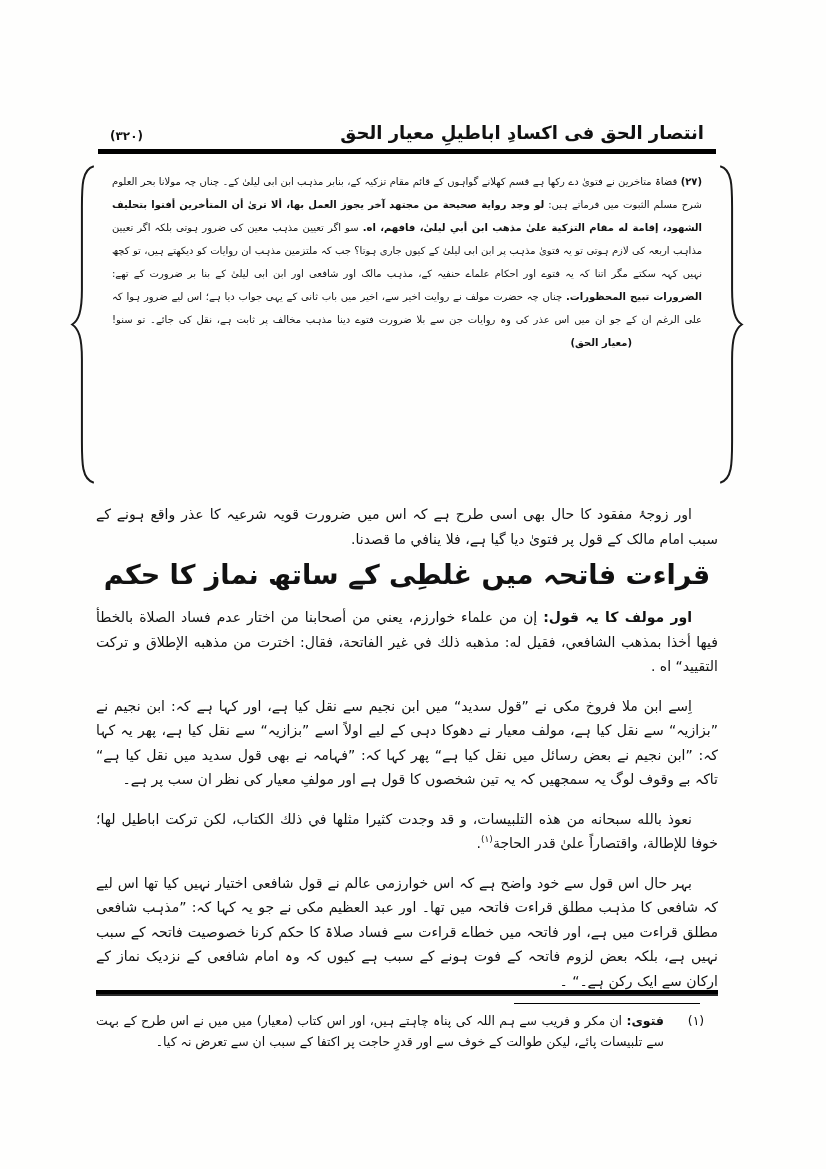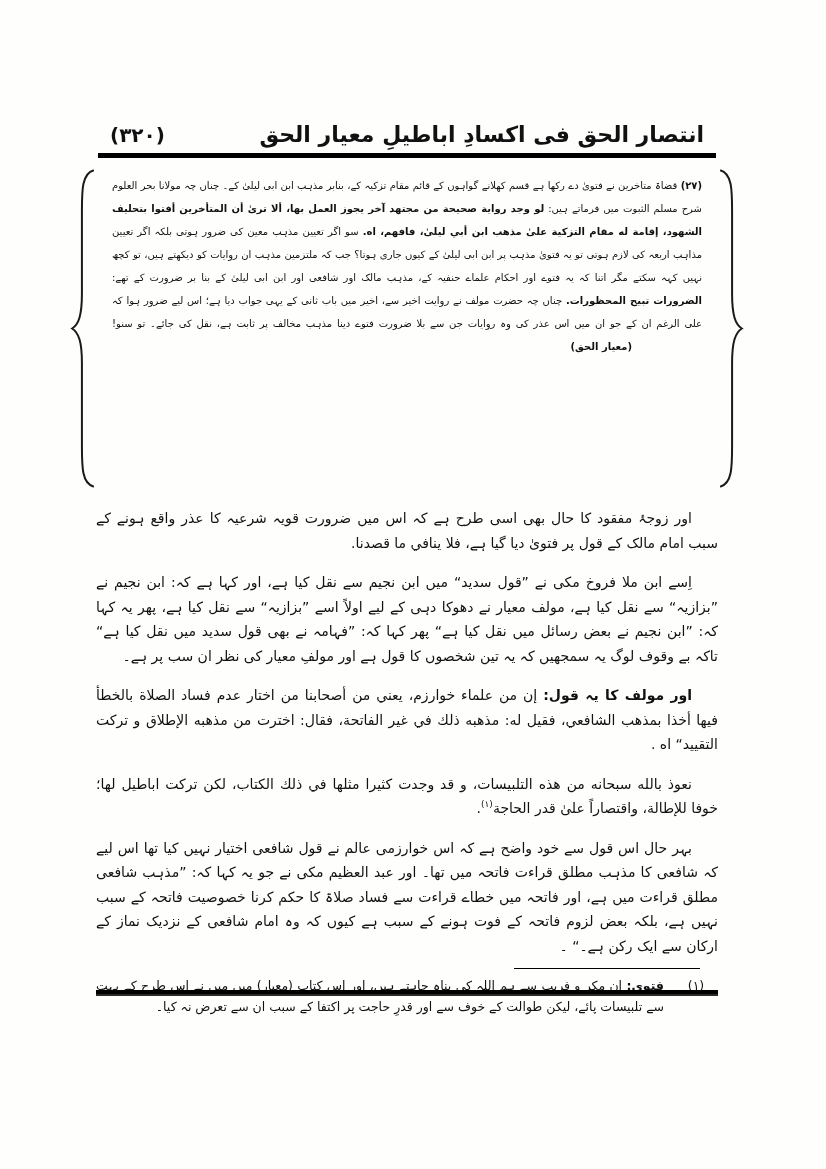--- a/index.html
+++ b/index.html
@@ -17,25 +17,25 @@
     overflow: hidden;
   }
   
   .header {
     display: flex;
     justify-content: space-between;
     align-items: flex-end;
     padding: 0 14px 4px 14px;
   }
   .running-title {
-    font-size: 22px;
+    font-size: 18px;
     font-weight: bold;
     letter-spacing: -0.3px;
   }
-  .page-number { font-size: 20px; font-weight: bold; }
+  .page-number { font-size: 12px; font-weight: bold; }
   .header-rule {
     height: 3px;
     border-top: 3px solid #000;
     border-bottom: 2px solid #000;
     margin: 2px 2px 8px 2px;
   }
   
   .brace-box {
     display: flex;
     align-items: stretch;
@@ -136,27 +136,28 @@
     <svg class="brace" viewBox="0 0 24 300" preserveAspectRatio="none" aria-hidden="true">
       <path d="M22,4 C11,7 11,22 11,42 L11,118 C11,138 8,146 2,150 C8,154 11,162 11,182 L11,258 C11,278 11,293 22,296"></path>
     </svg>
   </div>
 
   <p class="para">
     <span class="urdu">اور زوجۂ مفقود کا حال بھی اسی طرح ہے کہ اس میں ضرورت قویہ شرعیہ کا عذر واقع ہونے کے سبب امام مالک کے قول پر فتویٰ دیا گیا ہے،</span>
     <span class="arabic">فلا ينافي ما قصدنا.</span>
   </p>
 
-
-  <p class="para">اِسے ابن ملا فروخ مکی نے ”قول سدید“ میں ابن نجیم سے نقل کیا ہے، اور کہا ہے کہ: ابن نجیم نے ”بزازیہ“ سے نقل کیا ہے، مولف معیار نے دھوکا دہی کے لیے اولاً اسے ”بزازیہ“ سے نقل کیا ہے، پھر یہ کہا کہ: ”ابن نجیم نے بعض رسائل میں نقل کیا ہے“ پھر کہا کہ: ”فہامہ نے بھی قول سدید میں نقل کیا ہے“ تاکہ بے وقوف لوگ یہ سمجھیں کہ یہ تین شخصوں کا قول ہے اور مولفِ معیار کی نظر ان سب پر ہے۔</p>
+  <h1 class="section-heading">قراءت فاتحہ میں غلطِی کے ساتھ نماز کا حکم</h1>
 
   <p class="para">
     <span class="bold">اور مولف کا یہ قول:</span>
     <span class="arabic">إن من علماء خوارزم، يعني من أصحابنا من اختار عدم فساد الصلاة بالخطأ فيها أخذا بمذهب الشافعي، فقيل له: مذهبه ذلك في غير الفاتحة، فقال: اخترت من مذهبه الإطلاق و تركت التقييد“ اه .</span>
   </p>
+
+  <p class="para">اِسے ابن ملا فروخ مکی نے ”قول سدید“ میں ابن نجیم سے نقل کیا ہے، اور کہا ہے کہ: ابن نجیم نے ”بزازیہ“ سے نقل کیا ہے، مولف معیار نے دھوکا دہی کے لیے اولاً اسے ”بزازیہ“ سے نقل کیا ہے، پھر یہ کہا کہ: ”ابن نجیم نے بعض رسائل میں نقل کیا ہے“ پھر کہا کہ: ”فہامہ نے بھی قول سدید میں نقل کیا ہے“ تاکہ بے وقوف لوگ یہ سمجھیں کہ یہ تین شخصوں کا قول ہے اور مولفِ معیار کی نظر ان سب پر ہے۔</p>
 
   <p class="para">
     <span class="arabic">نعوذ بالله سبحانه من هذه التلبيسات، و قد وجدت كثيرا مثلها في ذلك الكتاب، لكن تركت اباطیل لها؛ خوفا للإطالة، واقتصاراً علىٰ قدر الحاجة</span><sup class="fn-ref">(۱)</sup><span>.</span>
   </p>
 
   <p class="para">بہر حال اس قول سے خود واضح ہے کہ اس خوارزمی عالم نے قول شافعی اختیار نہیں کیا تھا اس لیے کہ شافعی کا مذہب مطلق قراءت فاتحہ میں تھا۔ اور عبد العظیم مکی نے جو یہ کہا کہ: ”مذہب شافعی مطلق قراءت میں ہے، اور فاتحہ میں خطاے قراءت سے فساد صلاۃ کا حکم کرنا خصوصیت فاتحہ کے سبب نہیں ہے، بلکہ بعض لزوم فاتحہ کے فوت ہونے کے سبب ہے کیوں کہ وہ امام شافعی کے نزدیک نماز کے ارکان سے ایک رکن ہے۔“ ۔</p>
 
   <div class="footnote-sep"></div>
 
   <div class="footnote">

